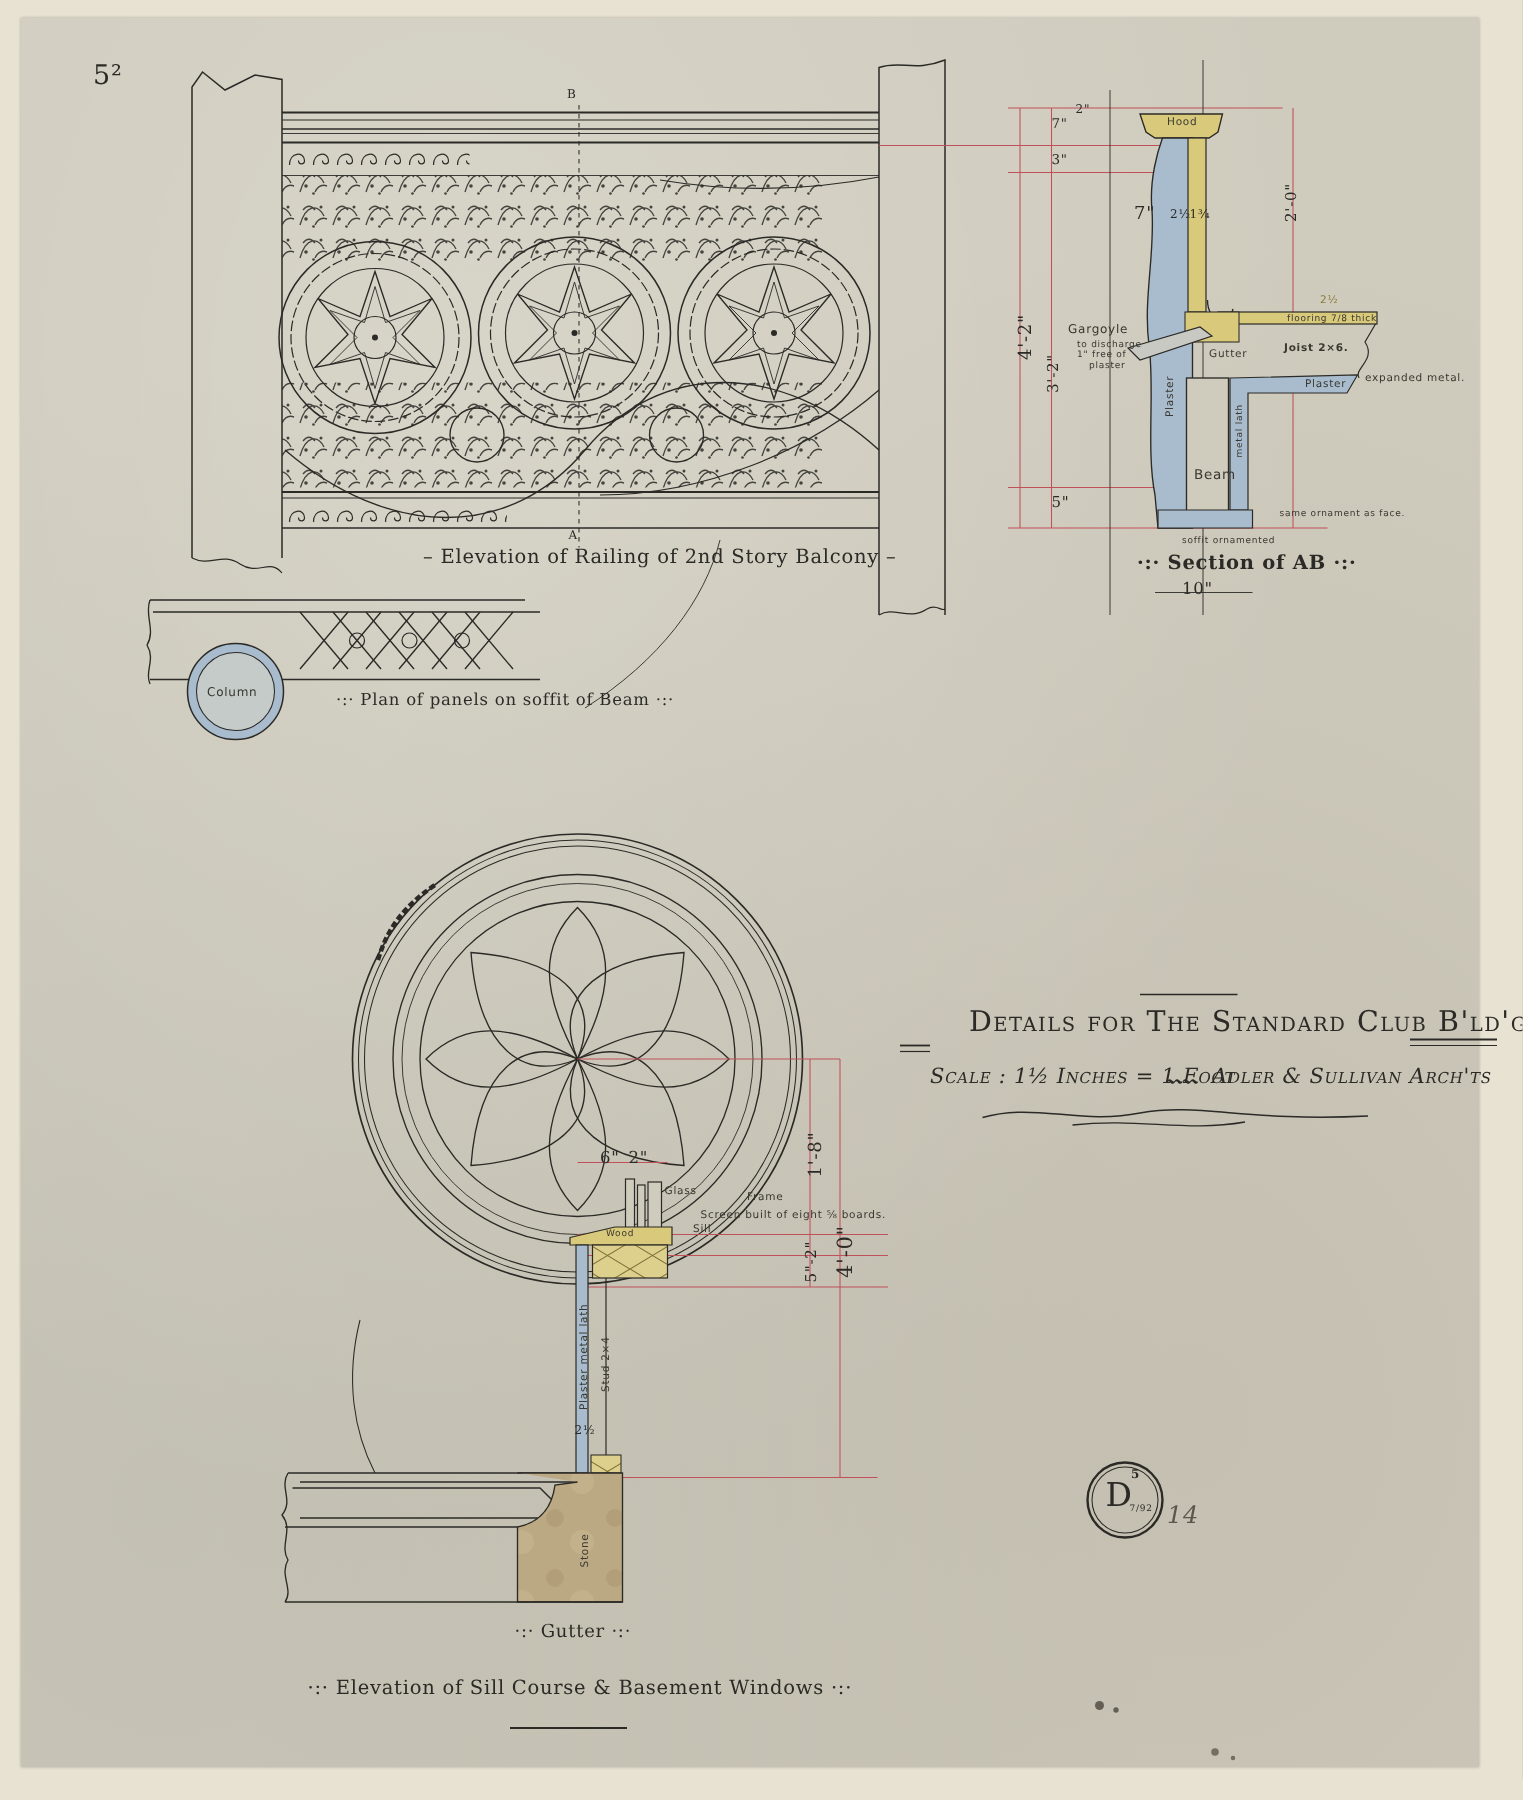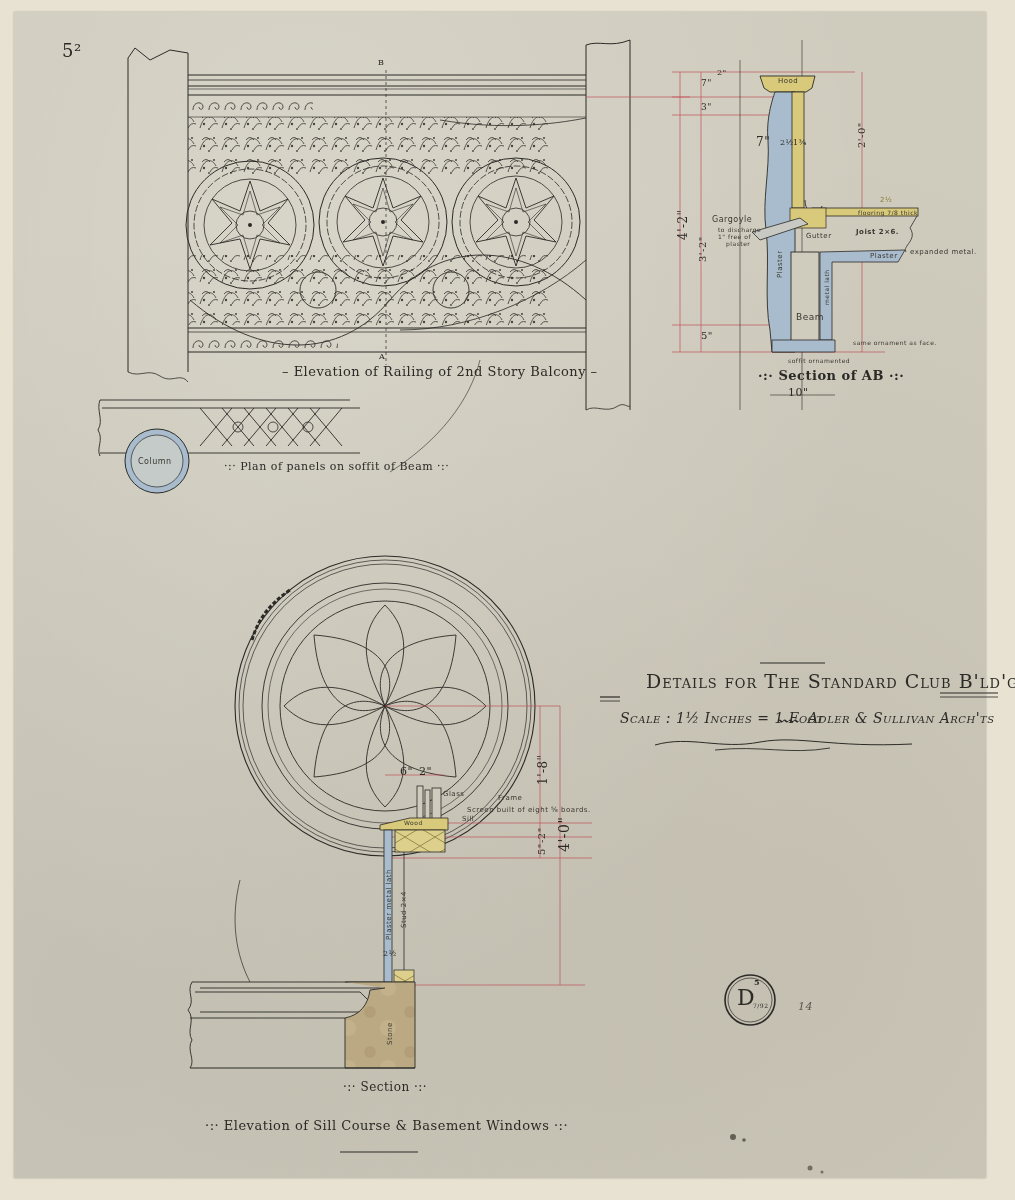--- a/index.html
+++ b/index.html
@@ -291,19 +291,19 @@
 <div class="lbl small vert" style="left:400px;top:928px;">Stud 2×4</div>
 <div class="lbl small vert" style="left:386px;top:1045px;">Stone</div>
 
 <div class="lbl dim vert" style="left:536px;top:785px;">1'-8"</div>
 <div class="lbl dim vert" style="left:556px;top:852px;font-size:14px;">4'-0"</div>
 <div class="lbl dim vert" style="left:536px;top:855px;font-size:10px;">5"-2"</div>
 <div class="lbl dim" style="left:400px;top:765px;font-size:11px;">6"</div>
 <div class="lbl dim" style="left:419px;top:765px;font-size:11px;">2"</div>
 <div class="lbl dim" style="left:383px;top:949px;font-size:8px;">2½</div>
 
-<div class="lbl caption" style="left:343px;top:1080px;font-size:12px;">·:· Section ·:·</div>
+<div class="lbl caption" style="left:343px;top:1080px;font-size:12px;">·:· Gutter ·:·</div>
 <div class="lbl caption" style="left:205px;top:1118px;font-size:13px;">·:· Elevation of Sill Course &amp; Basement Windows ·:·</div>
 
 <div class="lbl" style="left:737px;top:985px;font-size:22px;">D</div>
 <div class="lbl" style="left:754px;top:977px;font-size:8px;font-weight:bold;">5</div>
 <div class="lbl" style="left:753px;top:1002px;font-size:6px;">7/92</div>
-<div class="lbl" style="left:798px;top:1000px;font-size:11px;font-style:italic;color:#5a564c;">14</div>
+<div class="lbl" style="left:778px;top:1000px;font-size:16px;font-style:italic;color:#5a564c;">14</div>
 
 </body></html>

